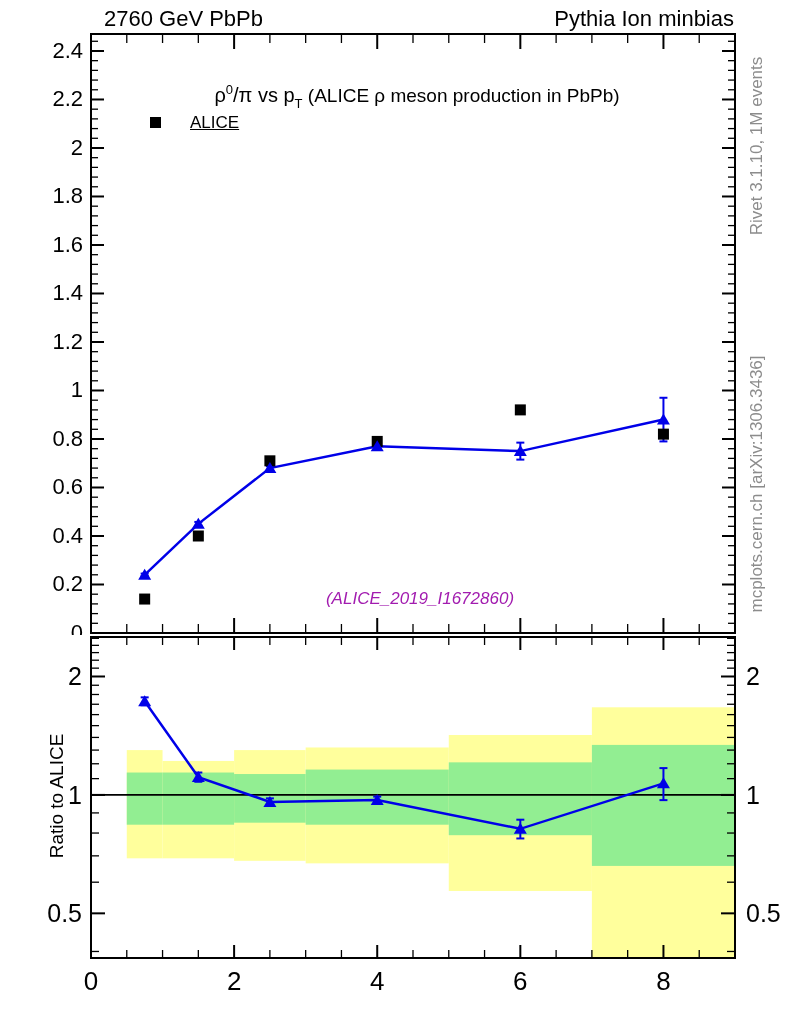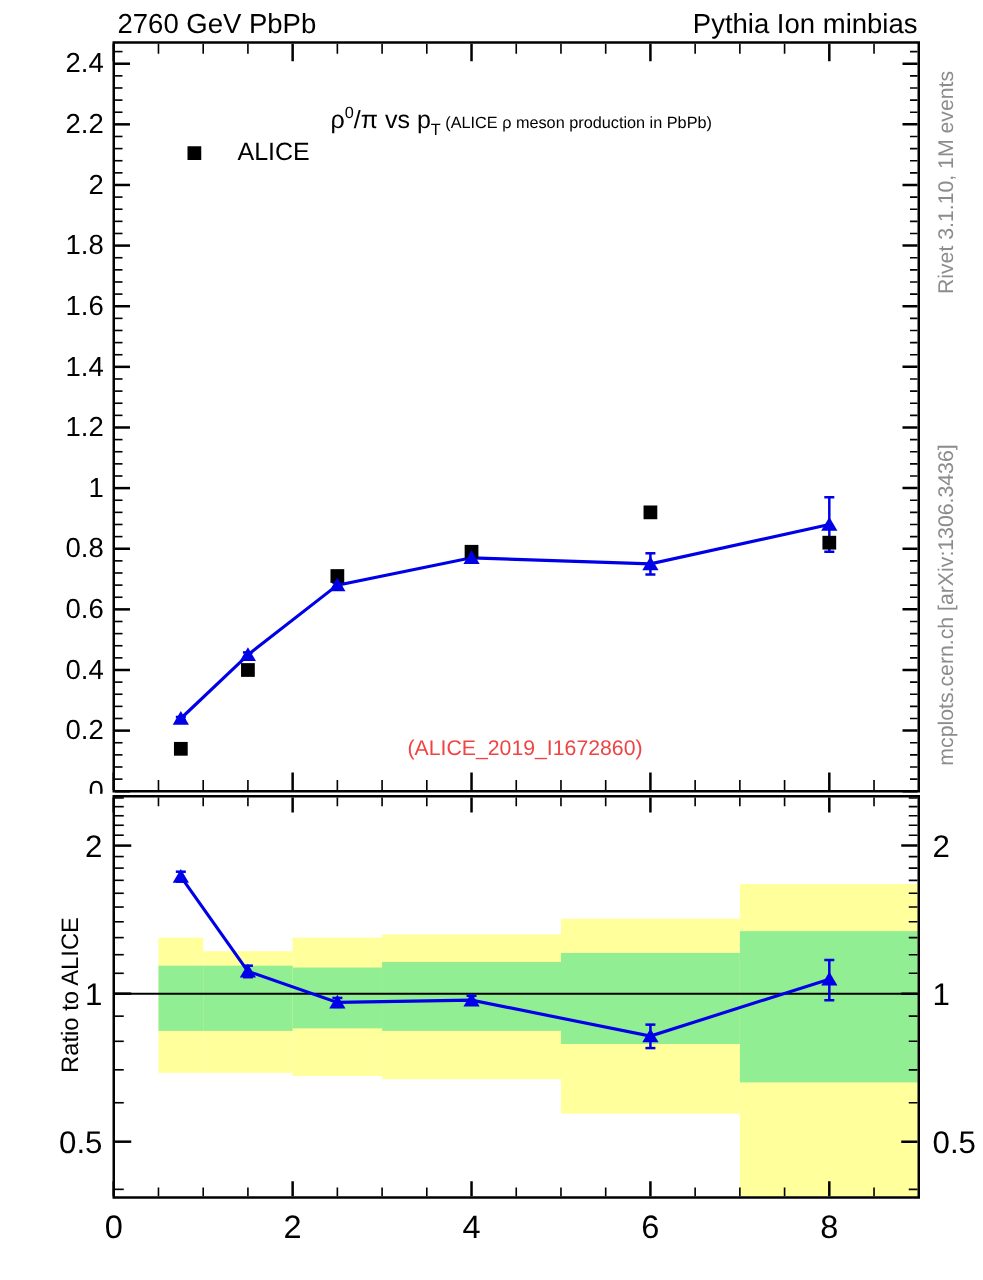--- a/index.html
+++ b/index.html
@@ -1,32 +1,32 @@
 <!DOCTYPE html>
 <html><head>
 <meta charset="utf-8">
 <style>
   html,body{margin:0;padding:0;background:#ffffff;}
   body{width:786px;height:1024px;position:relative;overflow:hidden;
        font-family:"Liberation Sans","DejaVu Sans",sans-serif;color:#000;}
   .abs{position:absolute;}
   .hdr{font-size:22px;top:6px;white-space:nowrap;}
-  #hdr-left{left:94px;}
+  #hdr-left{left:104px;}
   #hdr-right{right:52px;}
   #plot-title{left:417px;top:82px;transform:translateX(-50%);white-space:nowrap;
               font-size:20px;}
   #plot-title sup{font-size:13px;vertical-align:8px;}
   #plot-title sub{font-size:13px;vertical-align:-6px;}
-  #plot-title .paren{font-size:13px;}
+  #plot-title .paren{font-size:19px;}
   #legend{left:127px;top:108px;}
   .lg-row{display:flex;align-items:center;height:29px;}
   .lg-sample{width:56px;height:14px;position:relative;flex:0 0 56px;}
-  .lg-text{margin-left:7px;font-size:20px;white-space:nowrap;}
+  .lg-text{margin-left:7px;font-size:17px;white-space:nowrap;text-decoration:underline;}
   #watermark{left:420px;top:599px;transform:translate(-50%,-50%);
-             color:#ef4444;font-size:17px;white-space:nowrap;}
+             color:#a21caf;font-size:17px;white-space:nowrap;font-style:italic;}
   .side-note{color:#8c8c8c;font-size:17px;white-space:nowrap;
              transform:translate(-50%,-50%) rotate(-90deg);}
   #ratio-ylabel{left:57px;top:796px;font-size:19px;white-space:nowrap;
                 transform:translate(-50%,-50%) rotate(-90deg);}
   svg{position:absolute;left:0;top:0;}
 </style>
 </head>
 <body>
 
 <svg id="plot-svg" width="786" height="1024" viewBox="0 0 786 1024">

